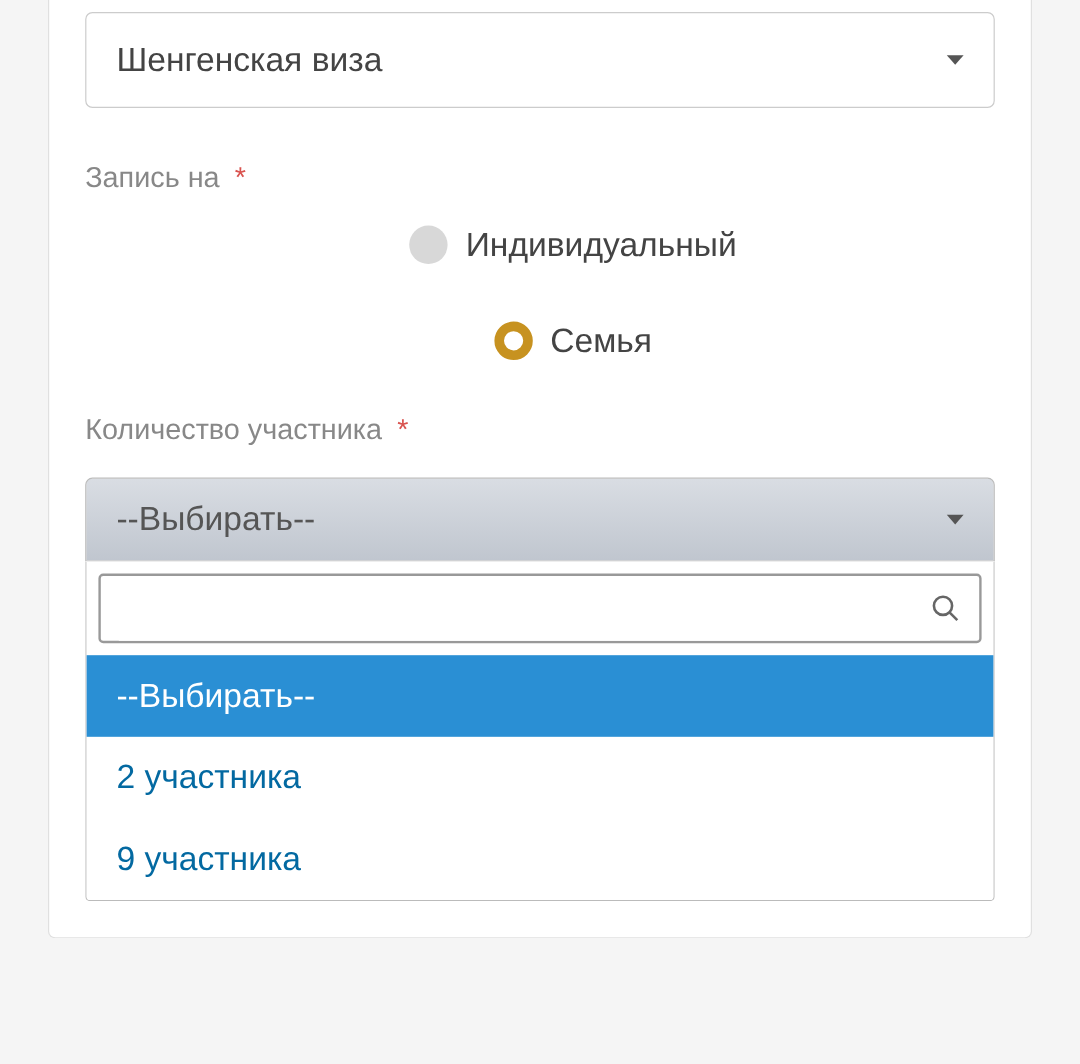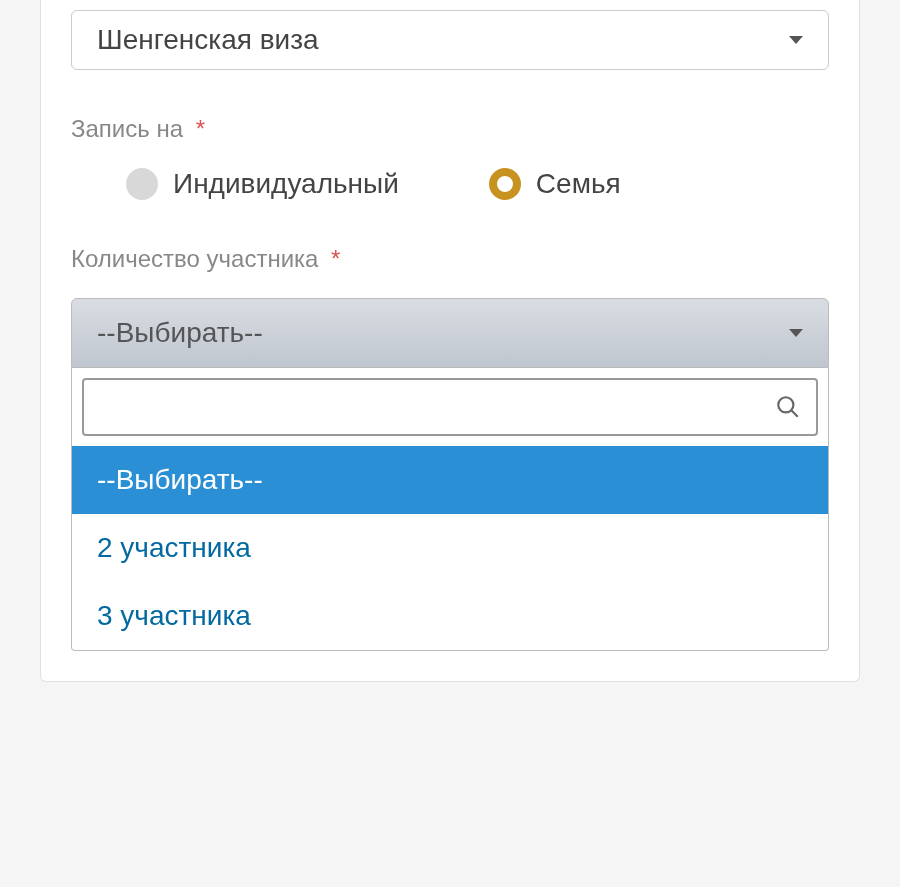--- a/index.html
+++ b/index.html
@@ -18,21 +18,21 @@
       background: #ffffff;
       margin: 0 40px;
       padding: 10px 30px 30px 30px;
       border: 1px solid #e0e0e0;
       border-top: none;
       border-radius: 0 0 6px 6px;
       width: 820px;
     }
     .select-closed {
       width: 100%;
-      height: 60px;
+      height: 80px;
       border: 1px solid #ccc;
       border-radius: 6px;
       background: #fff;
       display: flex;
       align-items: center;
       justify-content: space-between;
       padding: 0 25px;
       cursor: pointer;
     }
     .select-closed-text {
@@ -52,23 +52,24 @@
       margin-top: 45px;
       margin-bottom: 25px;
     }
     .required-star {
       color: #d9534f;
       margin-left: 6px;
     }
     .radio-group {
       display: flex;
       align-items: center;
-      gap: 90px;
+      gap: 48px;
       padding-left: 55px;
       margin-bottom: 10px;
+      flex-direction: column;
     }
     .radio-item {
       display: flex;
       align-items: center;
       gap: 15px;
       cursor: pointer;
     }
     .radio-circle {
       width: 32px;
       height: 32px;
@@ -194,17 +195,17 @@
         <input type="text" class="search-input" autofocus="" value="" style="">
         <svg class="search-icon-svg" viewBox="0 0 24 24" fill="none" stroke="#666" stroke-width="2">
           <circle cx="10" cy="10" r="7"></circle>
           <line x1="21" y1="21" x2="15" y2="15"></line>
         </svg>
       </div>
     </div>
     <ul class="options-list">
       <li class="option-item highlighted">--Выбирать--</li>
       <li class="option-item">2 участника</li>
-      <li class="option-item">3 участника</li>
+      <li class="option-item">9 участника</li>
     </ul>
   </div>
 
 </div>
 
 </body></html>

